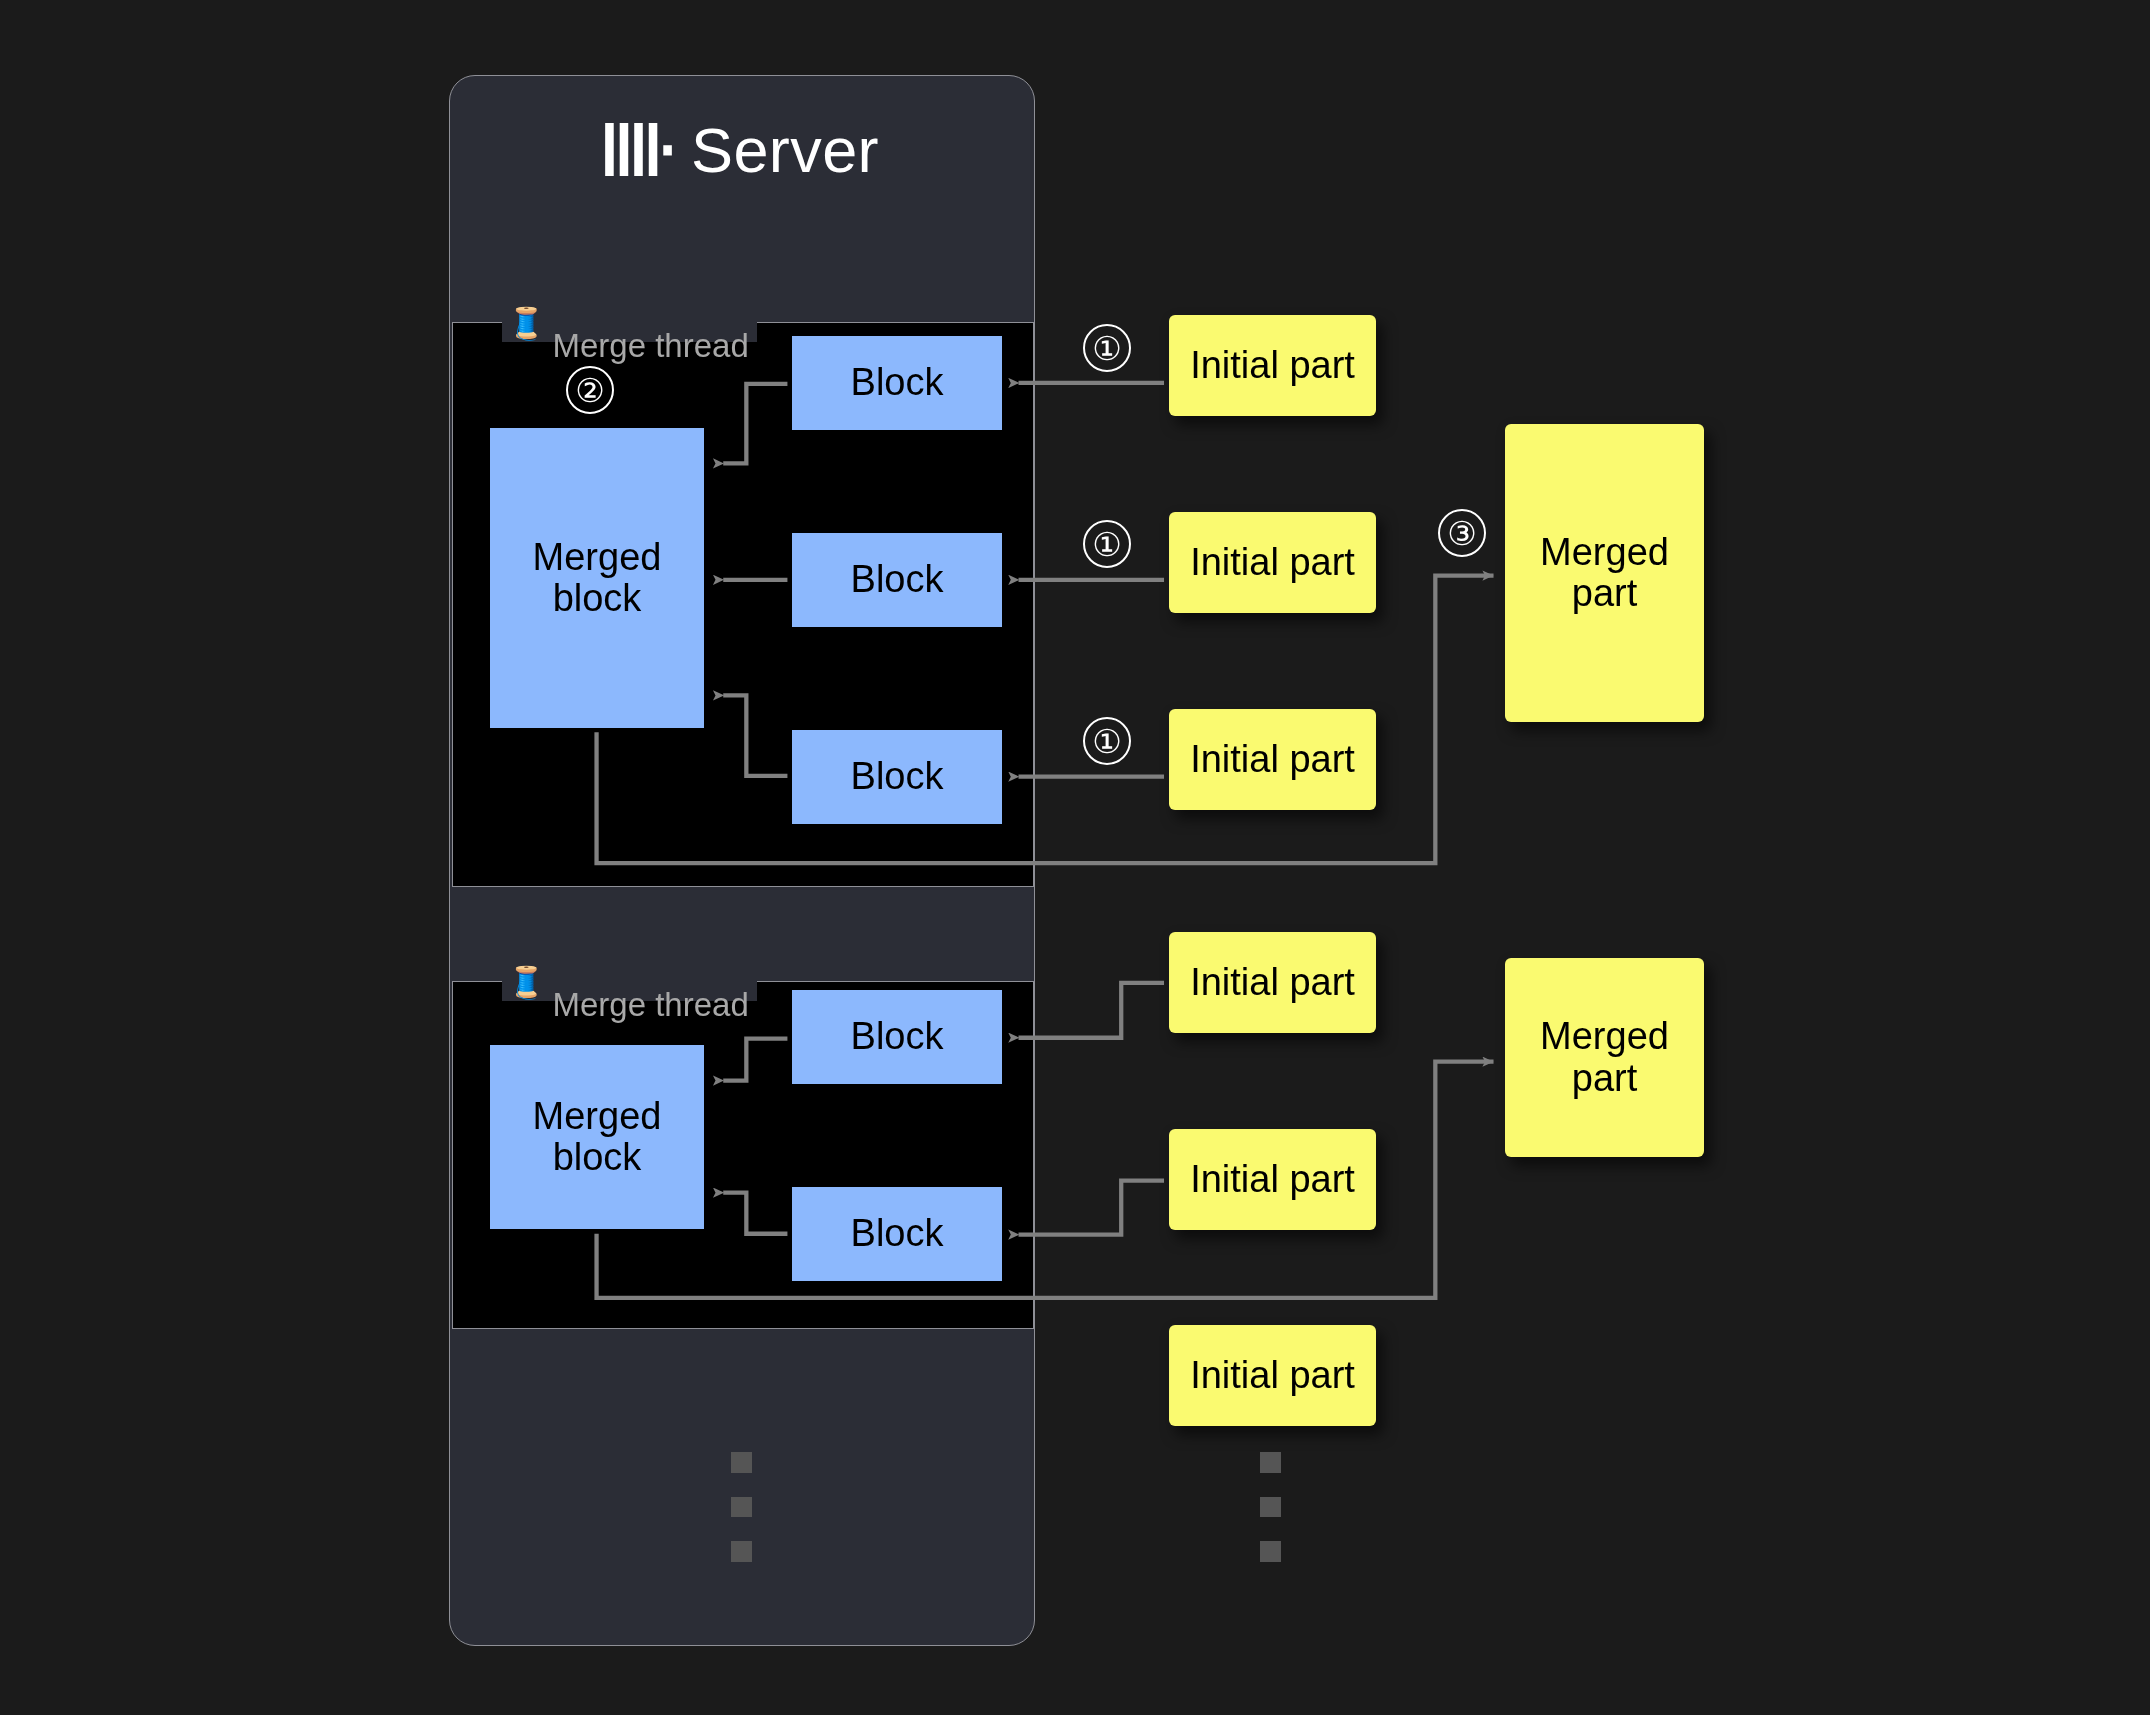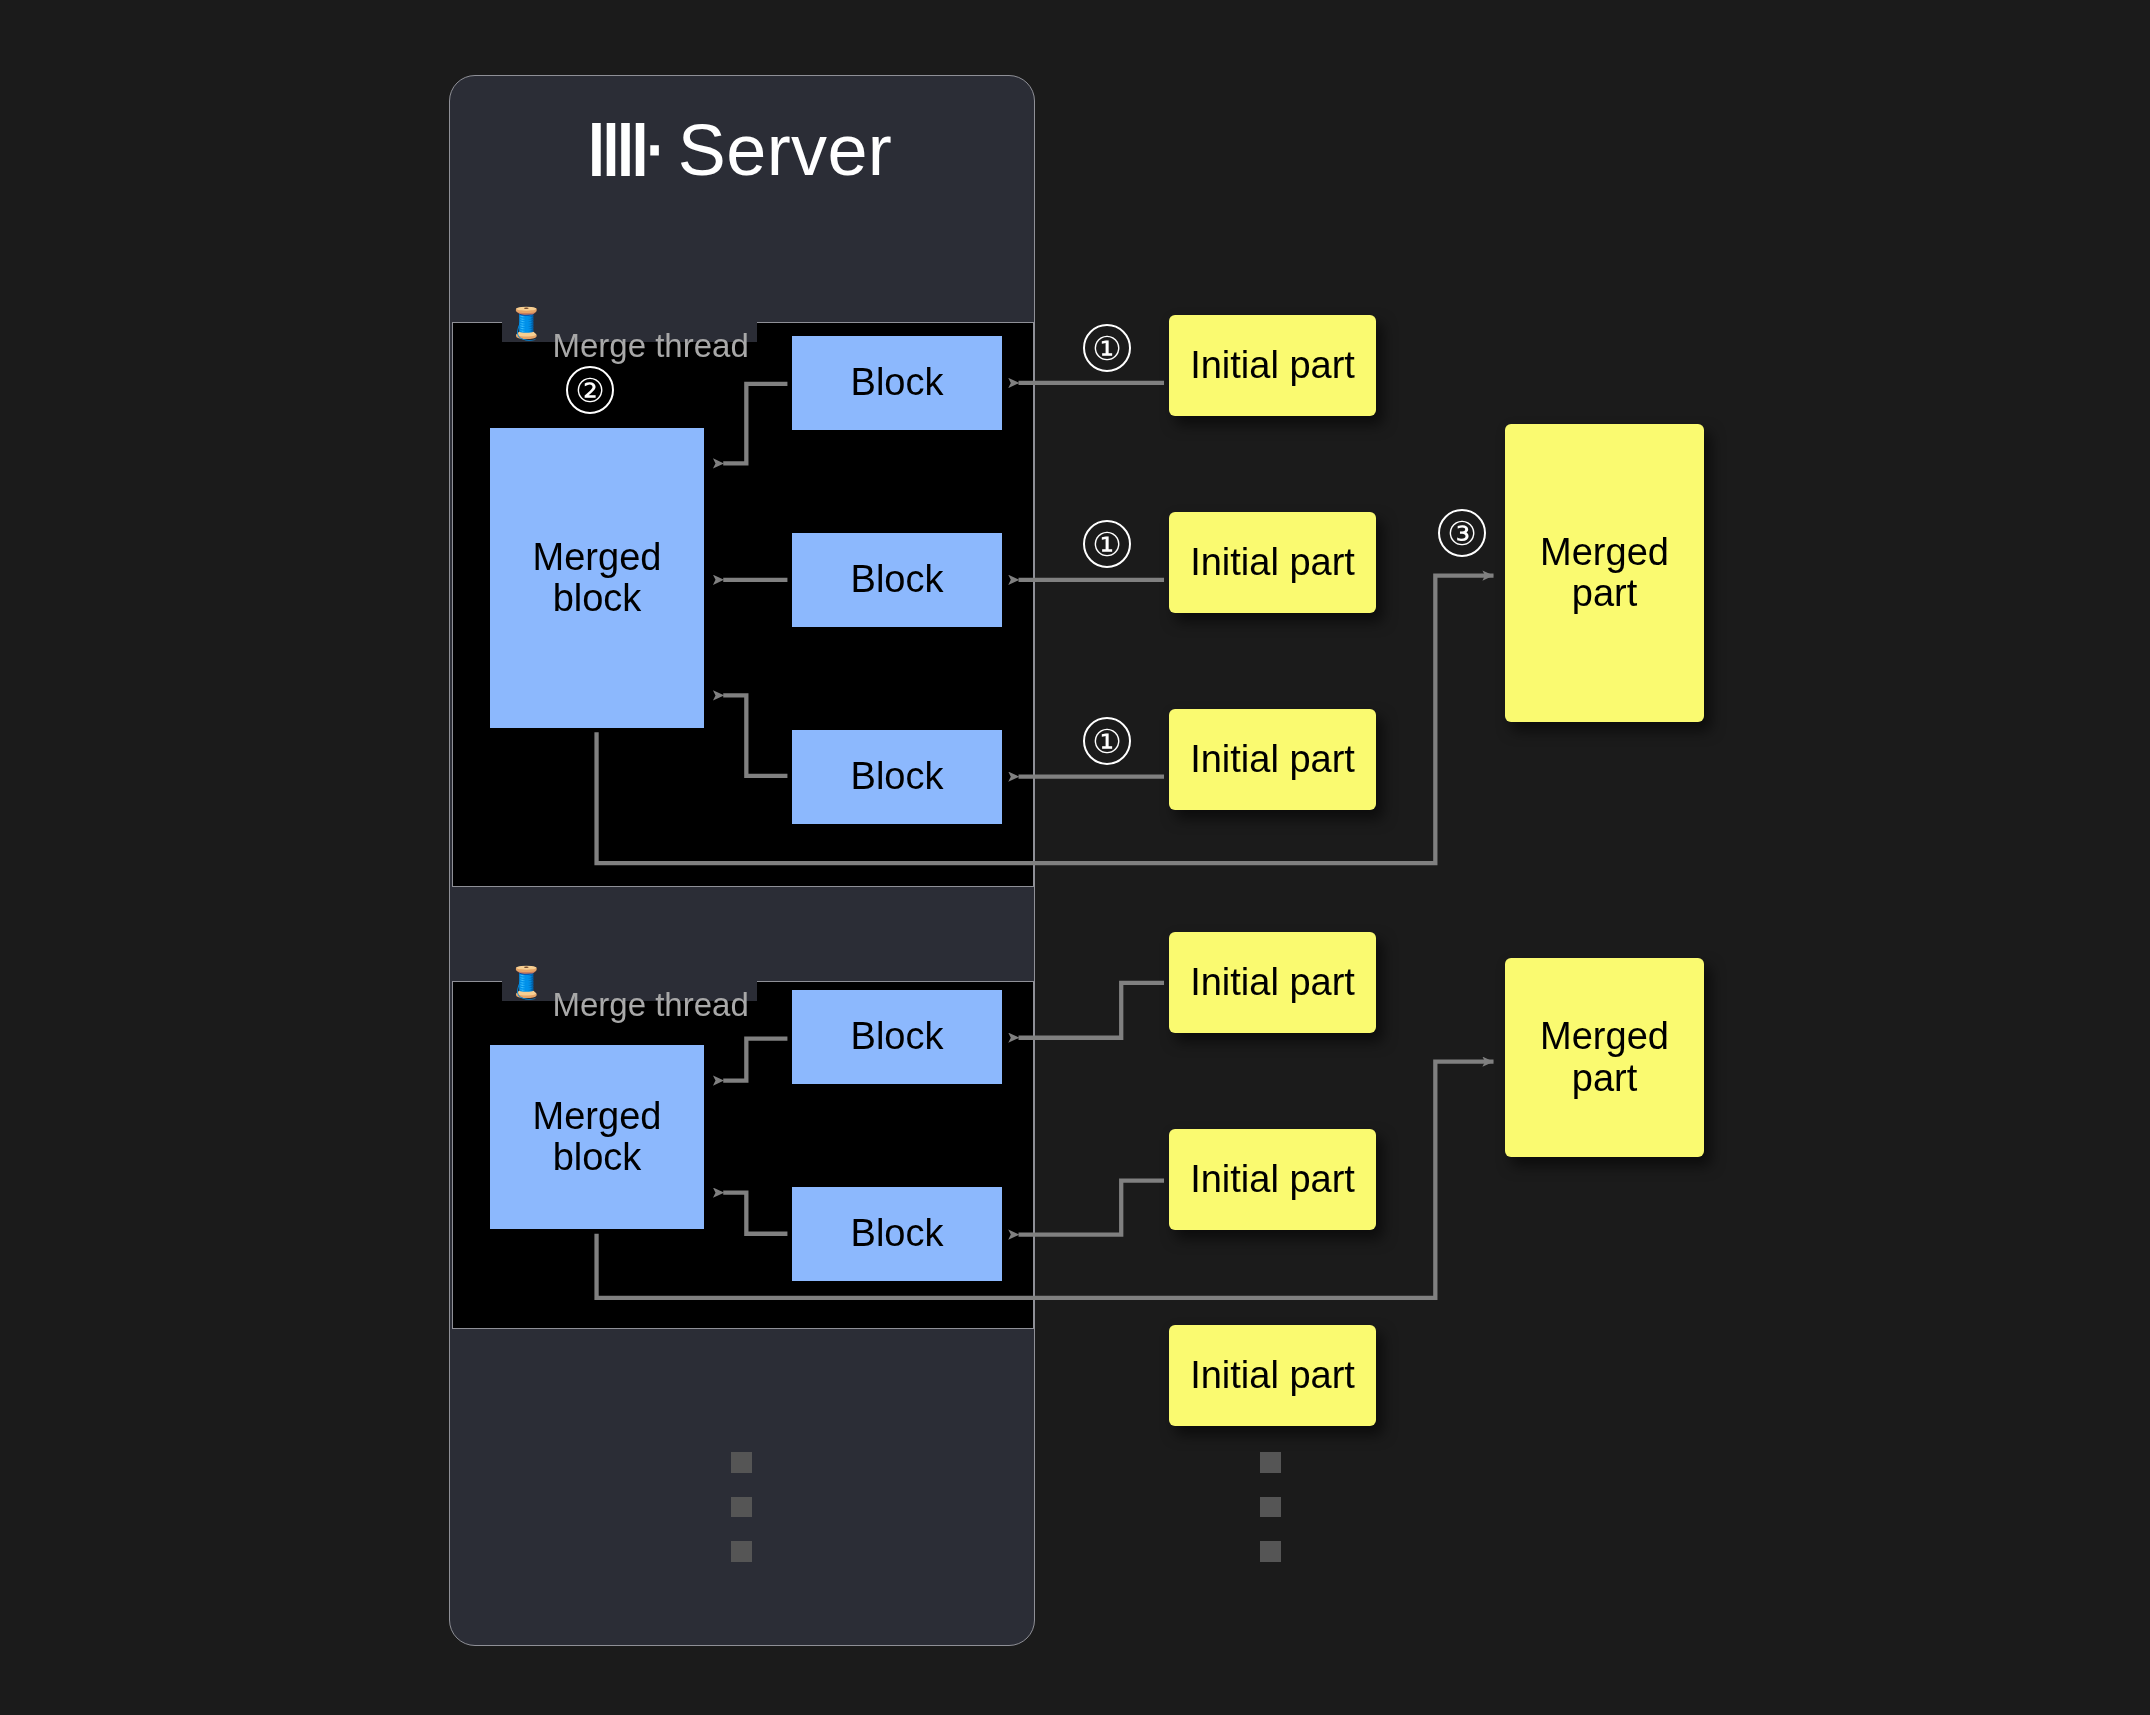--- a/index.html
+++ b/index.html
@@ -34,21 +34,21 @@
     position: absolute;
     left: 449px;
     top: 111px;
     width: 586px;
     height: 77px;
     display: flex;
     align-items: center;
     justify-content: center;
     gap: 19px;
     color: #ffffff;
-    font-size: 72px;
+    font-size: 63px;
     letter-spacing: 0.4px;
   }
   .ch-logo {
     display: inline-flex;
     align-items: flex-end;
     height: 53px;
   }
 
   
   .thread-group {

